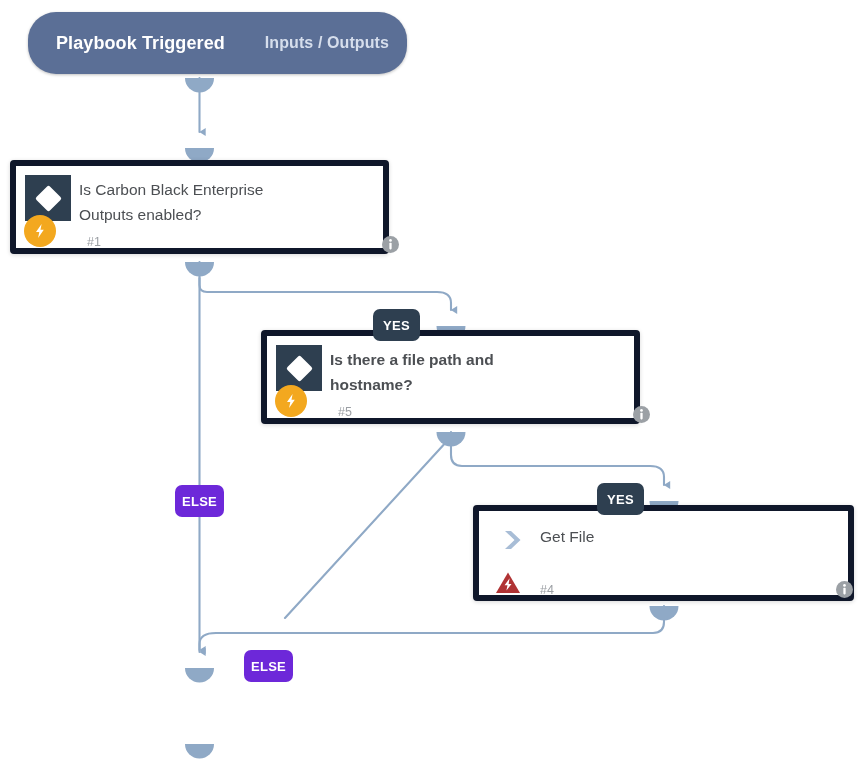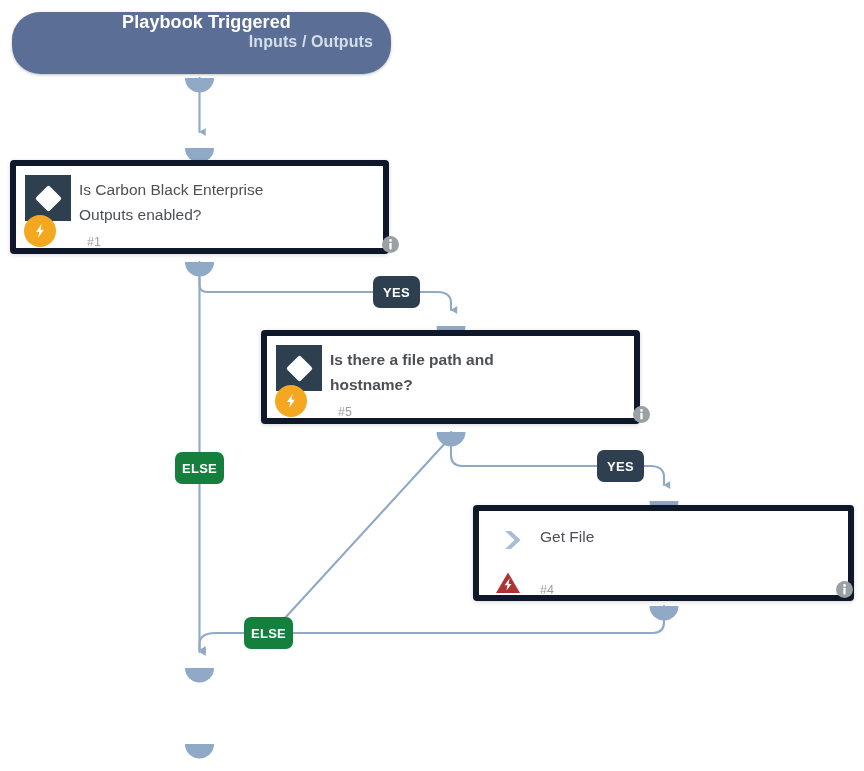--- a/index.html
+++ b/index.html
@@ -135,23 +135,24 @@
     box-sizing: border-box;
     display: flex;
     align-items: center;
     justify-content: center;
     border-radius: 7px;
     color: #ffffff;
     font-size: 13px;
     font-weight: 600;
     letter-spacing: 0.3px;
     height: 32px;
+    margin-top: 33px;
   }
   .badge-yes { background: #2e3f50; }
-  .badge-else { background: #15803d; text-align: center; }
+  .badge-else { background: #6d28d9; text-align: center; }
 </style>
 </head>
 <body>
 
 <div id="canvas">
 
   <svg id="edges" viewBox="0 0 864 771" width="864" height="771" xmlns="http://www.w3.org/2000/svg">
     <defs>
       <marker id="arw" markerWidth="9" markerHeight="9" refX="4.5" refY="7.4" orient="auto" markerUnits="userSpaceOnUse">
         <path d="M0.6 1.2 L4.5 7.6 L8.4 1.2 Z" fill="#8fa9c6"></path>
@@ -184,21 +185,21 @@
       <path d="M436.5 432 A14.5 14.5 0 0 0 465.5 432 Z"></path>
 
       <path d="M649.5 501 A14.5 14.5 0 0 0 678.5 501 Z"></path>
       <path d="M649.5 606 A14.5 14.5 0 0 0 678.5 606 Z"></path>
 
       <path d="M185 668 A14.5 14.5 0 0 0 214 668 Z"></path>
       <path d="M185 744 A14.5 14.5 0 0 0 214 744 Z"></path>
     </g>
   </svg>
 
-  <div class="pill" style="left:12px; top:12px; width:379px; height:62px; padding:0 18px 0 28px;flex-direction:column;">
+  <div class="pill" style="left:28px; top:12px; width:379px; height:62px; padding:0 18px 0 28px;">
     <span class="pill-title">Playbook Triggered</span>
     <span class="pill-sub">Inputs / Outputs</span>
   </div>
 
   <div class="card" style="left:10px; top:160px; width:379px; height:94px;">
     <div class="sq-icon" style="left:9px; top:9px;">
       <div class="diamond"></div>
     </div>
     <div class="bolt-circle" style="left:8px; top:49px;">
       <svg width="16" height="16" viewBox="0 0 16 16" aria-hidden="true">

